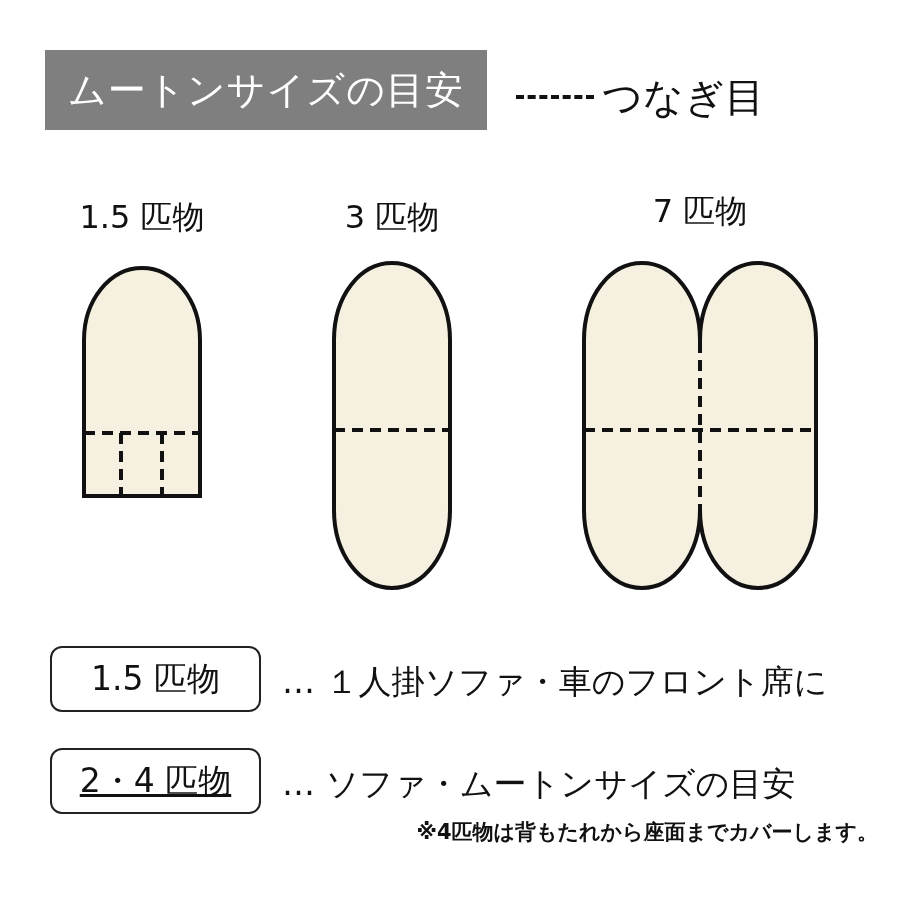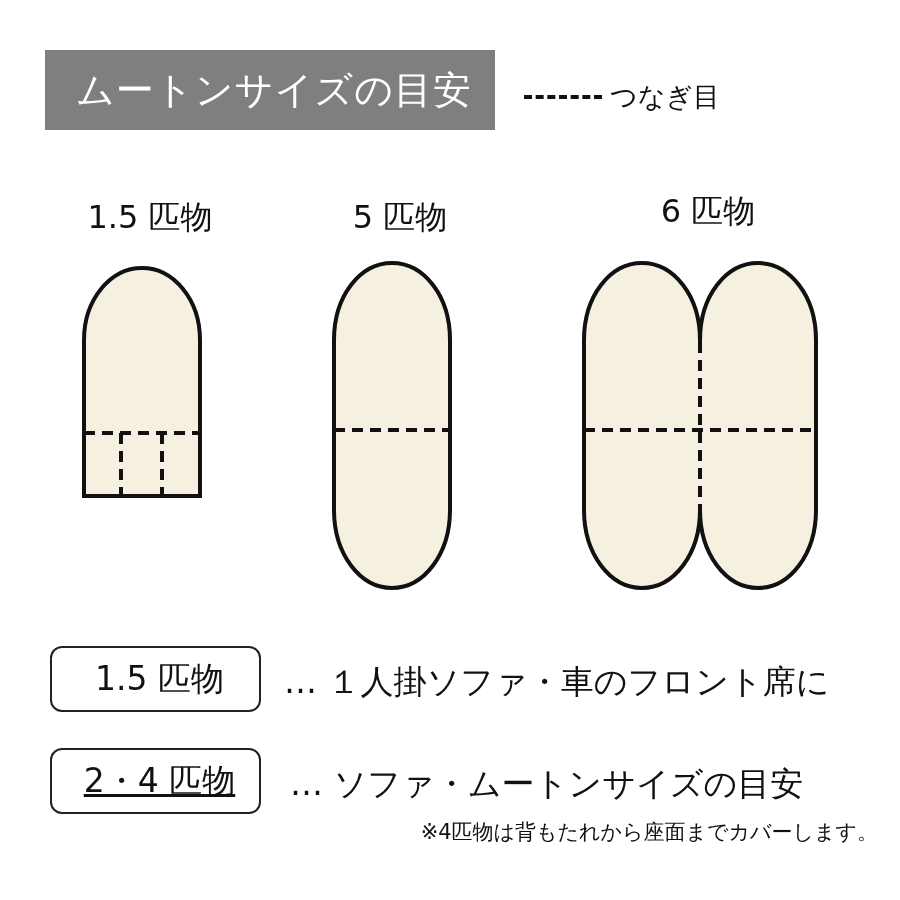--- a/index.html
+++ b/index.html
@@ -1,47 +1,47 @@
 <!DOCTYPE html>
 <html><head>
   <meta charset="utf-8">
   <style>
     html, body { margin: 0; padding: 0; background: #ffffff; }
     body { width: 900px; height: 900px; position: relative; overflow: hidden;
       font-family: "DejaVu Sans", "Liberation Sans", sans-serif; color: #111; }
-    .abs { position: absolute; padding-left: 8px; }
+    .abs { position: absolute; }
     .header-box { left: 45px; top: 50px; width: 442px; height: 80px; background: #7f7f7f;
       display: flex; align-items: center; justify-content: center; }
     .header-title { color: #ffffff; font-size: 38px; letter-spacing: 1px; white-space: nowrap; }
     .legend { left: 516px; top: 72px; height: 50px; display: flex; align-items: center; }
     .legend-dash { width: 78px; height: 0; border-top: 4px dashed #111; margin-right: 8px; }
-    .legend-label { font-size: 27px; white-space: nowrap; }
+    .legend-label { font-size: 40px; white-space: nowrap; }
     .shape-label { font-size: 32px; white-space: nowrap; text-align: center; }
     svg.diagram { position: absolute; left: 0; top: 0; }
     .tag-box { left: 50px; width: 211px; height: 66px; border: 2.5px solid #222; border-radius: 12px;
       box-sizing: border-box; display: flex; align-items: center; justify-content: center; background: #fff; }
     .tag-text { font-size: 33px; white-space: nowrap; }
     .desc { font-size: 33px; white-space: nowrap; }
-    .note { font-size: 21px; white-space: nowrap; }
+    .note { font-size: 21px; white-space: nowrap; font-weight: bold; }
   </style>
 </head>
 <body>
 
 <div class="abs header-box">
   <span class="header-title">ムートンサイズの目安</span>
 </div>
 
 <div class="abs legend">
   <div class="legend-dash"></div>
   <span class="legend-label">つなぎ目</span>
 </div>
 
 <div class="abs shape-label" style="left:62px; top:196px; width:160px;">1.5 匹物</div>
-<div class="abs shape-label" style="left:312px; top:196px; width:160px;">5 匹物</div>
-<div class="abs shape-label" style="left:620px; top:190px; width:160px;">6 匹物</div>
+<div class="abs shape-label" style="left:312px; top:196px; width:160px;">3 匹物</div>
+<div class="abs shape-label" style="left:620px; top:190px; width:160px;">7 匹物</div>
 
 <svg class="diagram" width="900" height="900" viewBox="0 0 900 900">
 
   <g>
     <path d="M84 496 L84 340 C84 300 110 268 142 268 C174 268 200 300 200 340 L200 496 Z" fill="#f5f0df" stroke="#111" stroke-width="4" stroke-linejoin="miter"></path>
     <line x1="84" y1="433" x2="200" y2="433" stroke="#111" stroke-width="4" stroke-dasharray="11 7"></line>
     <line x1="121" y1="433" x2="121" y2="496" stroke="#111" stroke-width="4" stroke-dasharray="11 7"></line>
     <line x1="162" y1="433" x2="162" y2="496" stroke="#111" stroke-width="4" stroke-dasharray="11 7"></line>
   </g>
 
@@ -55,19 +55,19 @@
     <path d="M700 340 C700 296 726 263 758 263 C790 263 816 296 816 340 L816 510 C816 554 790 588 758 588 C726 588 700 554 700 510 Z" fill="#f5f0df" stroke="#111" stroke-width="4"></path>
     <rect x="697" y="345" width="6" height="160" fill="#f5f0df"></rect>
     <line x1="584" y1="430" x2="816" y2="430" stroke="#111" stroke-width="4" stroke-dasharray="11 7"></line>
     <line x1="700" y1="342" x2="700" y2="508" stroke="#111" stroke-width="4" stroke-dasharray="11 7"></line>
   </g>
 </svg>
 
 <div class="abs tag-box" style="top:646px;">
   <span class="tag-text">1.5 匹物</span>
 </div>
-<div class="abs desc" style="left:276px; top:660px;">… １人掛ソファ・車のフロント席に</div>
+<div class="abs desc" style="left:282px; top:660px;">… １人掛ソファ・車のフロント席に</div>
 
 <div class="abs tag-box" style="top:748px;text-decoration:underline;">
   <span class="tag-text">2・4 匹物</span>
 </div>
 <div class="abs desc" style="left:282px; top:762px;">… ソファ・ムートンサイズの目安</div>
 <div class="abs note" style="right:22px; top:818px;">※4匹物は背もたれから座面までカバーします。</div>
 
 </body></html>

